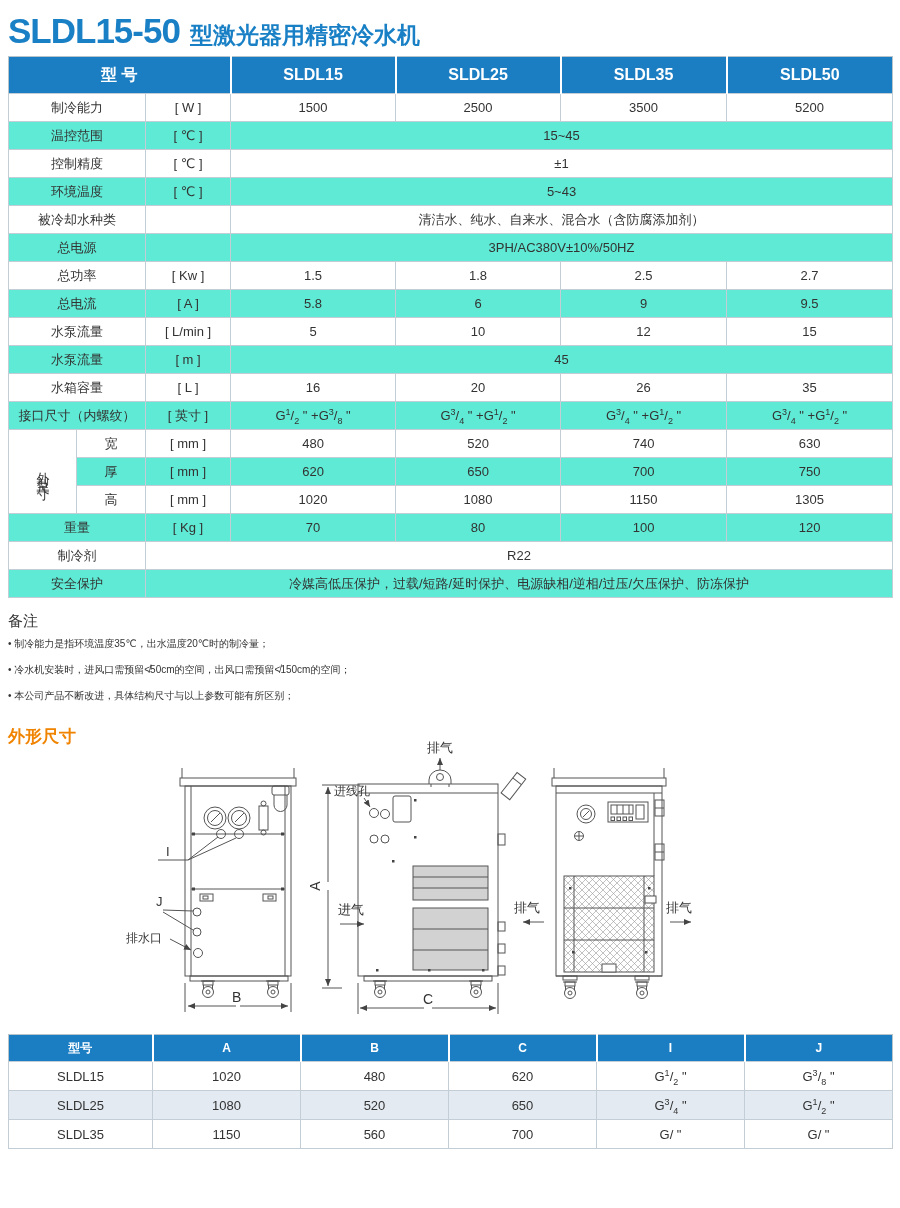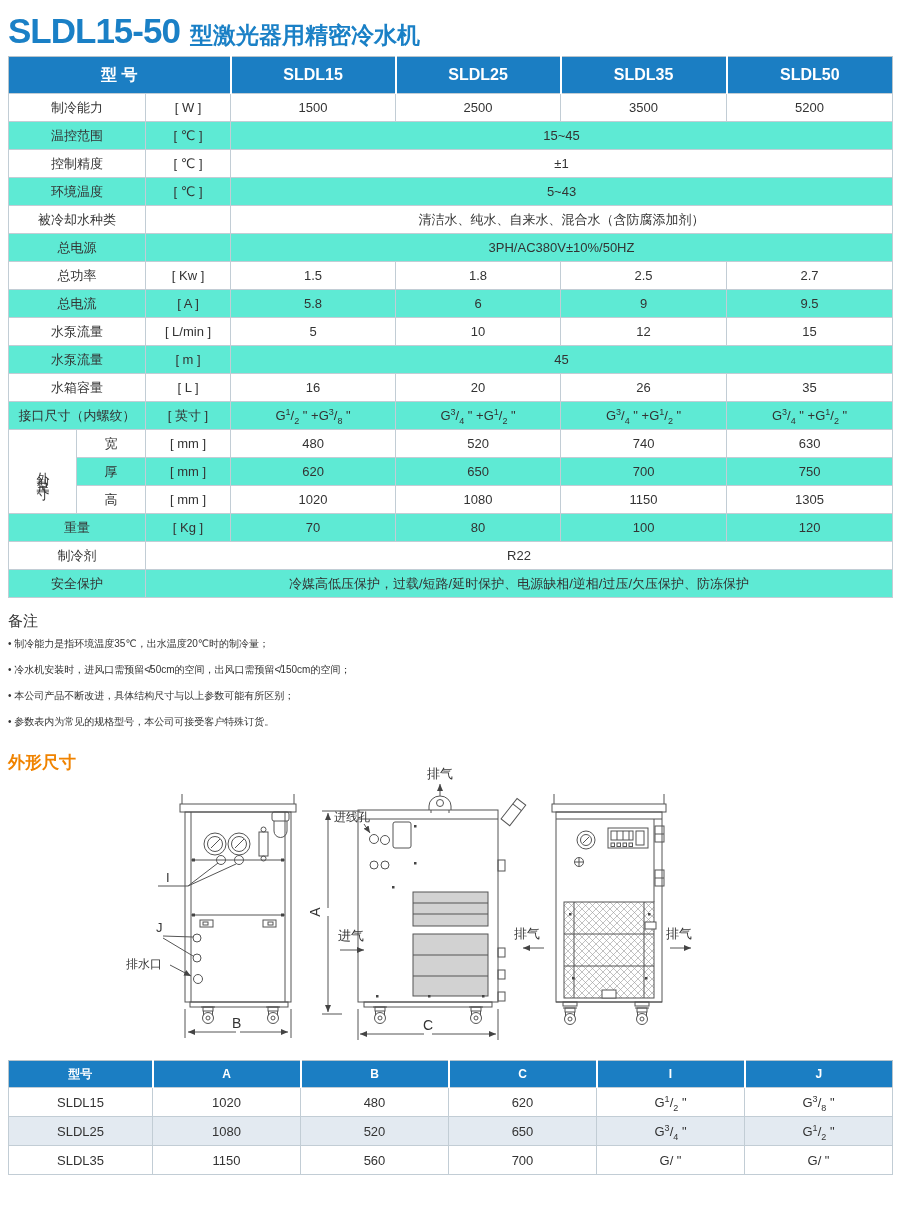--- a/index.html
+++ b/index.html
@@ -189,21 +189,20 @@
         <td colspan="5">冷媒高低压保护，过载/短路/延时保护、电源缺相/逆相/过压/欠压保护、防冻保护</td>
       </tr>
     </tbody>
   </table>
 
   <div class="notes">
     <div class="notes-heading">备注</div>
     <div class="note-item">制冷能力是指环境温度35℃，出水温度20℃时的制冷量；</div>
     <div class="note-item">冷水机安装时，进风口需预留≮50cm的空间，出风口需预留≮150cm的空间；</div>
     <div class="note-item">本公司产品不断改进，具体结构尺寸与以上参数可能有所区别；</div>
-    <div class="note-item">参数表内为常见的规格型号，本公司可接受客户特殊订货。</div>
   </div>
 
   <div class="sec-heading">外形尺寸</div>
 
   <svg class="drawing-svg" width="884" height="296" viewBox="0 0 884 296" xmlns="http://www.w3.org/2000/svg">
     <defs>
       <marker id="ah" markerWidth="9" markerHeight="8" refX="7" refY="3" orient="auto">
           <path d="M0,0 L7,3 L0,6 Z" fill="#444"></path>
         </marker>
       <pattern id="vh" width="4" height="6" patternUnits="userSpaceOnUse">

